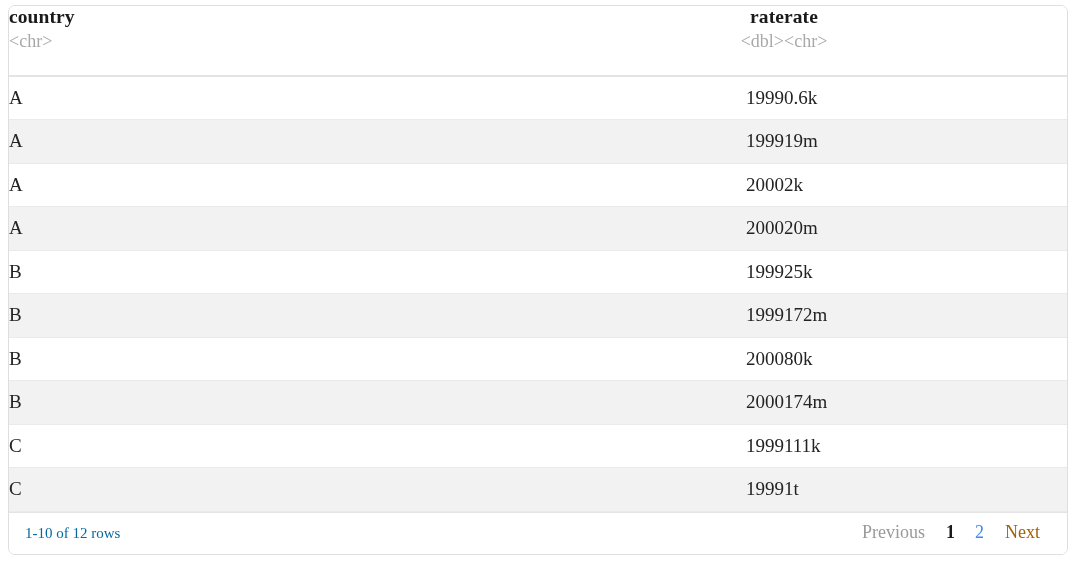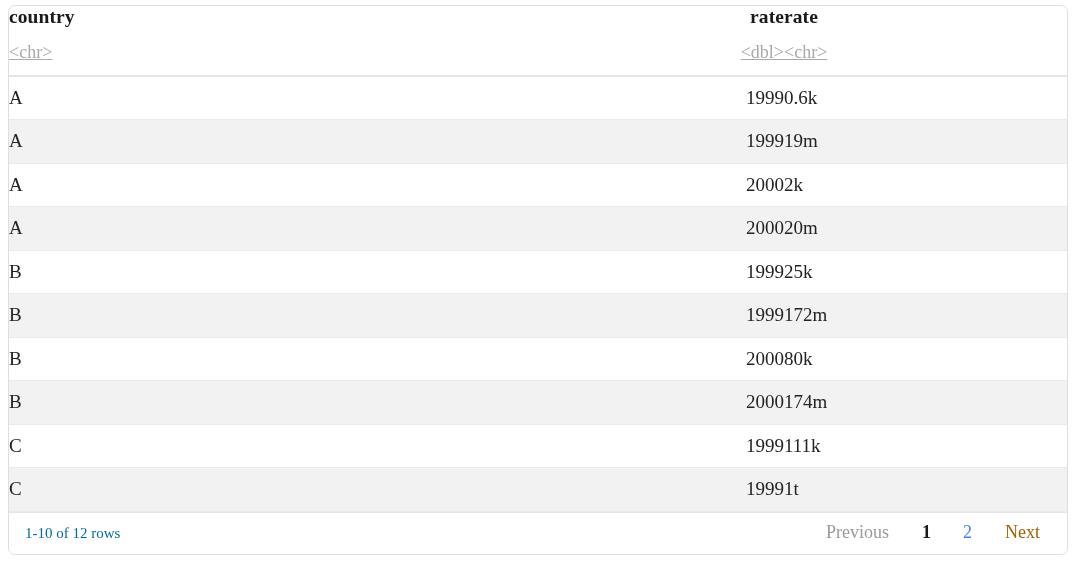--- a/index.html
+++ b/index.html
@@ -77,22 +77,21 @@
     line-height: 1.12;
     letter-spacing: 0.1px;
     display: block;
   }
   .th-type {
     font-size: 18px;
     font-weight: normal;
     color: #a9a9ab;
     line-height: 1.35;
     display: block;
-    margin-top: 12px;
-    text-decoration: underline;
+    margin-top: 1px;
   }
 
   
   .rt-tr { height: 43.5px; }
   .rt-tr.striped { background: #f2f2f2; }
   .rt-tr.striped .rt-td { border-top: 1px solid #eaeaea; border-bottom: 1px solid #eaeaea; }
 
   .rt-td {
     font-size: 19px;
     color: #232323;
@@ -119,21 +118,21 @@
     background: #ffffff;
   }
   .rt-page-info {
     font-size: 15px;
     color: #0369a1;
     white-space: nowrap;
   }
   .rt-page-controls {
     display: flex;
     align-items: flex-end;
-    gap: 12px;
+    gap: 0px;
   }
   .rt-page-btn {
     font-size: 18px;
     color: #a16207;
     padding: 3px 11px;
     border: none;
     background: transparent;
     font-family: inherit;
     cursor: pointer;
     white-space: nowrap;

